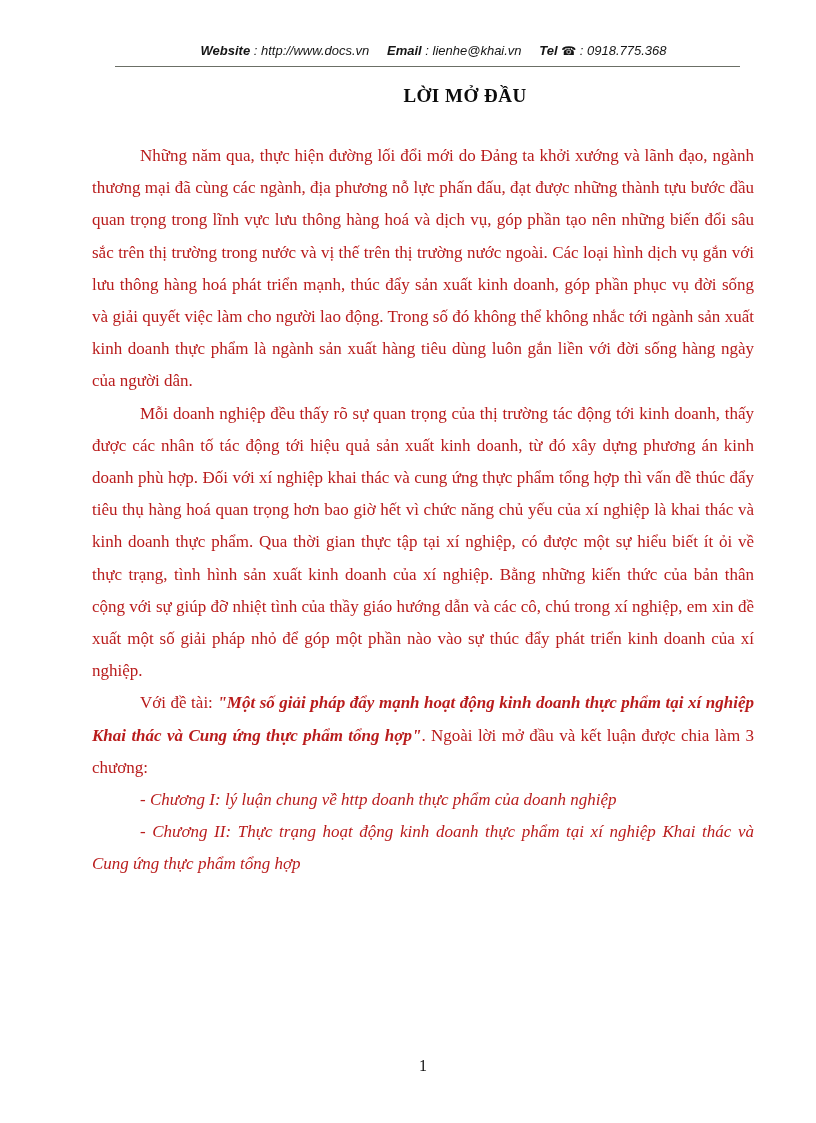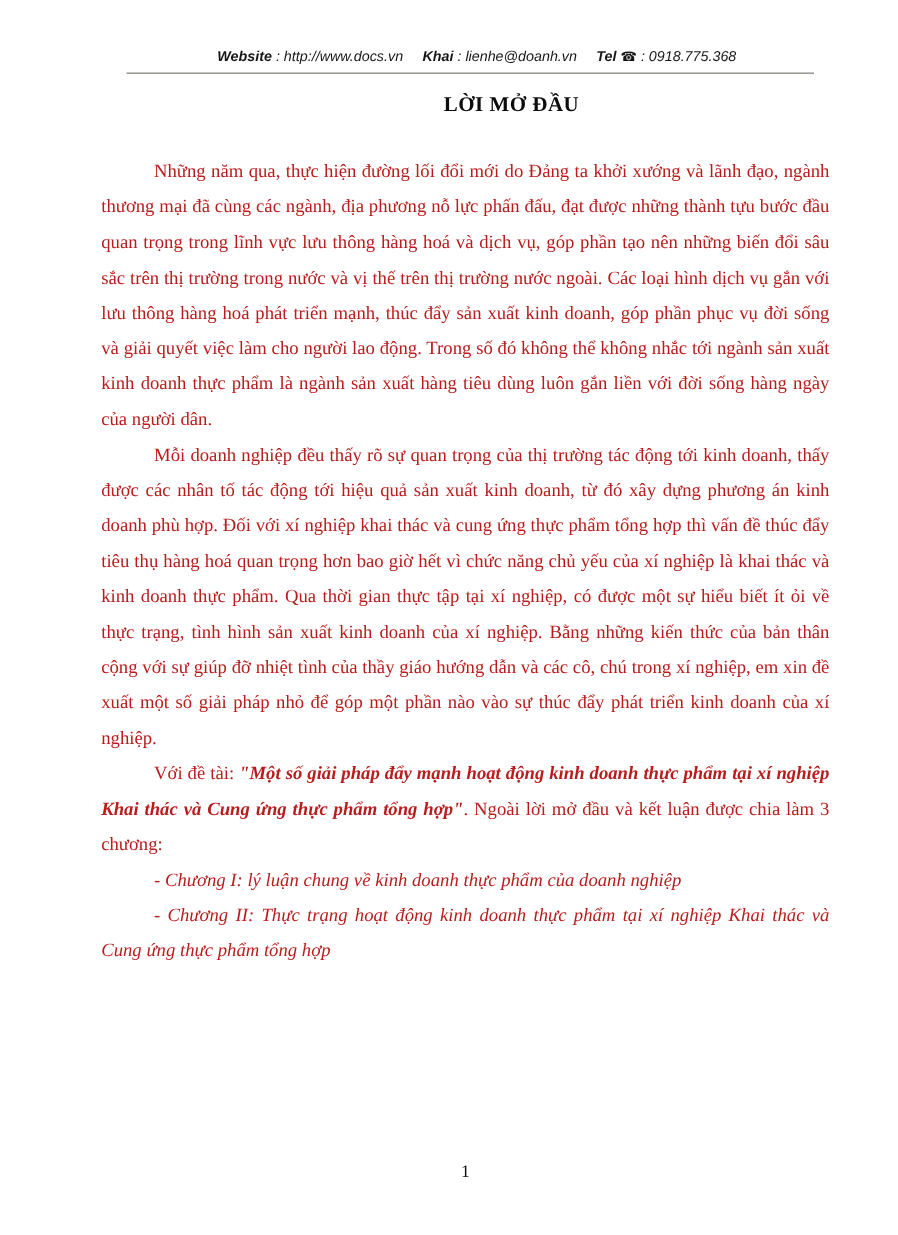--- a/index.html
+++ b/index.html
@@ -71,33 +71,33 @@
     color: #111;
   }
 </style>
 </head>
 <body>
 
 <div class="page">
 
   <div class="header">
     <span class="seg"><span class="lbl">Website</span> <span>: http://www.docs.vn</span></span>
-    <span class="seg"><span class="lbl">Khai</span> <span>: lienhe@doanh.vn</span></span>
+    <span class="seg"><span class="lbl">Email</span> <span>: lienhe@khai.vn</span></span>
     <span class="seg"><span class="lbl">Tel</span> <span class="phone-ico">☎</span> <span>: 0918.775.368</span></span>
   </div>
 
   <div class="title-wrap">
     <div class="title">LỜI MỞ ĐẦU</div>
   </div>
 
   <div class="body-text">
     <p>Những năm qua, thực hiện đường lối đổi mới do Đảng ta khởi xướng và lãnh đạo, ngành thương mại đã cùng các ngành, địa phương nỗ lực phấn đấu, đạt được những thành tựu bước đầu quan trọng trong lĩnh vực lưu thông hàng hoá và dịch vụ, góp phần tạo nên những biến đổi sâu sắc trên thị trường trong nước và vị thế trên thị trường nước ngoài. Các loại hình dịch vụ gắn với lưu thông hàng hoá phát triển mạnh, thúc đẩy sản xuất kinh doanh, góp phần phục vụ đời sống và giải quyết việc làm cho người lao động. Trong số đó không thể không nhắc tới ngành sản xuất kinh doanh thực phẩm là ngành sản xuất hàng tiêu dùng luôn gắn liền với đời sống hàng ngày của người dân.</p>
     <p>Mỗi doanh nghiệp đều thấy rõ sự quan trọng của thị trường tác động tới kinh doanh, thấy được các nhân tố tác động tới hiệu quả sản xuất kinh doanh, từ đó xây dựng phương án kinh doanh phù hợp. Đối với xí nghiệp khai thác và cung ứng thực phẩm tổng hợp thì vấn đề thúc đẩy tiêu thụ hàng hoá quan trọng hơn bao giờ hết vì chức năng chủ yếu của xí nghiệp là khai thác và kinh doanh thực phẩm. Qua thời gian thực tập tại xí nghiệp, có được một sự hiểu biết ít ỏi về thực trạng, tình hình sản xuất kinh doanh của xí nghiệp. Bằng những kiến thức của bản thân cộng với sự giúp đỡ nhiệt tình của thầy giáo hướng dẫn và các cô, chú trong xí nghiệp, em xin đề xuất một số giải pháp nhỏ để góp một phần nào vào sự thúc đẩy phát triển kinh doanh của xí nghiệp.</p>
     <p><span>Với đề tài: </span><span class="quote-bold-italic">"Một số giải pháp đẩy mạnh hoạt động kinh doanh thực phẩm tại xí nghiệp Khai thác và Cung ứng thực phẩm tổng hợp"</span><span>. Ngoài lời mở đầu và kết luận được chia làm 3 chương:</span></p>
-    <p class="chapter">- Chương I:  lý luận chung về kinh doanh thực phẩm của doanh nghiệp</p>
+    <p class="chapter">- Chương I:  lý luận chung về http doanh thực phẩm của doanh nghiệp</p>
     <p class="chapter">- Chương II: Thực trạng hoạt động kinh doanh thực phẩm tại xí nghiệp Khai thác và Cung ứng thực phẩm tổng hợp</p>
   </div>
 
   <div class="footer">
     <span>1</span>
   </div>
 
 </div>
 
 </body></html>

